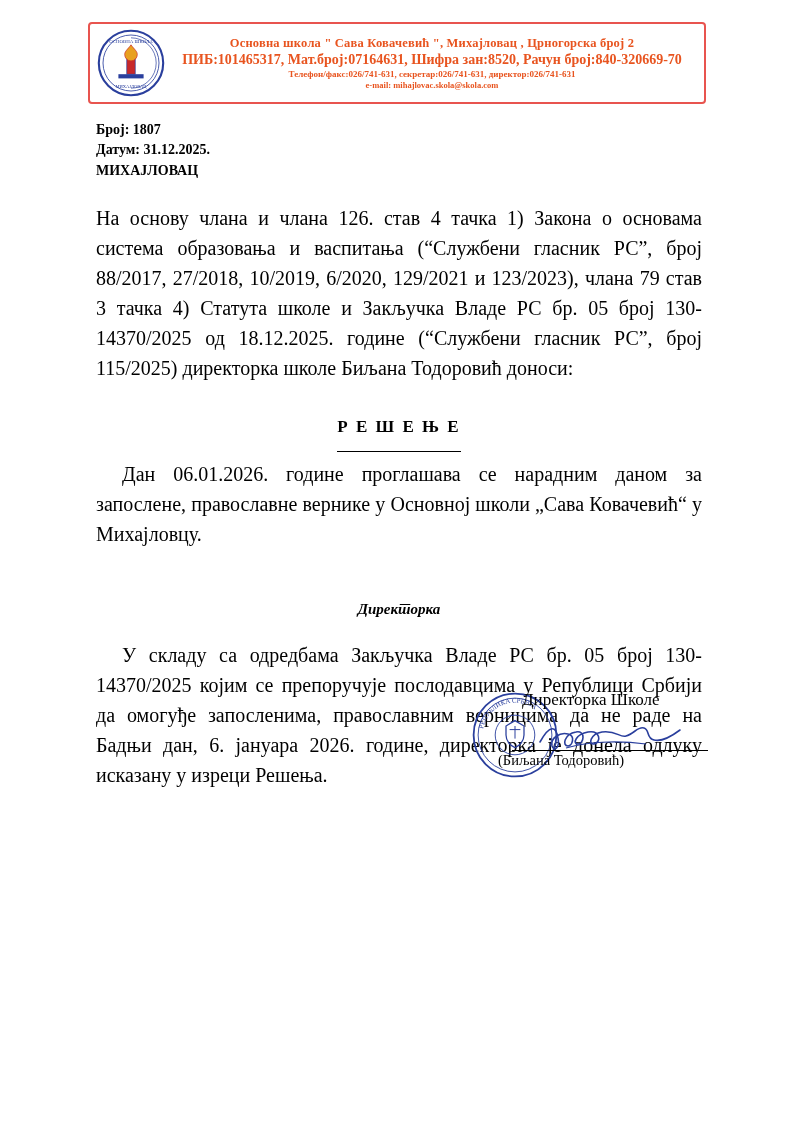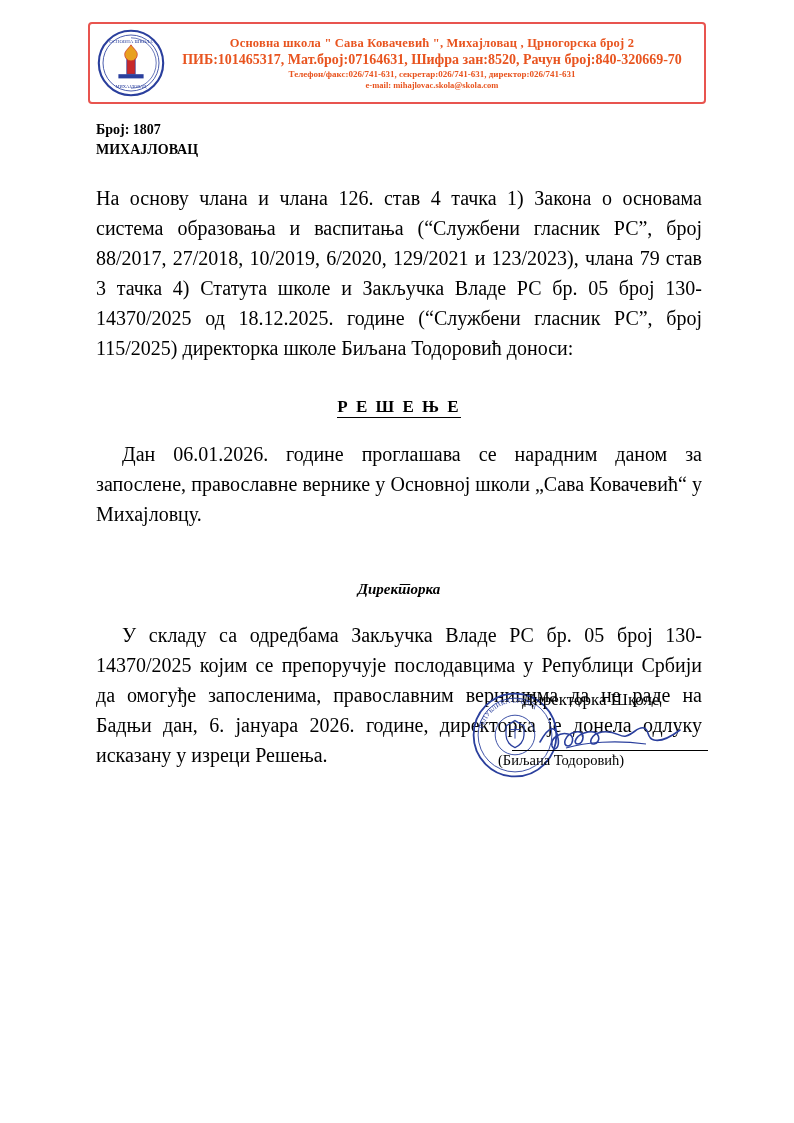--- a/index.html
+++ b/index.html
@@ -78,21 +78,21 @@
   .decision-title {
     text-align: center;
     font-size: 17px;
     font-weight: bold;
     letter-spacing: 2px;
     margin-top: 34px;
     margin-bottom: 4px;
   }
   .decision-title span {
     border-bottom: 1.5px solid #000;
-    padding-bottom: 1px;
+    padding-bottom: 15px;
   }
   .explanation-title {
     text-align: center;
     font-size: 15px;
     font-weight: bold;
     font-style: italic;
     margin-top: 52px;
   }
 
   
@@ -161,20 +161,21 @@
       <div class="hdr-line1">Основна школа " Сава Ковачевић ", Михајловац , Црногорска број 2</div>
       <div class="hdr-line2">ПИБ:101465317, Мат.број:07164631, Шифра зан:8520, Рачун број:840-320669-70</div>
       <div class="hdr-line3">Телефон/факс:026/741-631, секретар:026/741-631, директор:026/741-631</div>
       <div class="hdr-line4">e-mail: mihajlovac.skola@skola.com</div>
     </div>
   </div>
 </div>
 
 <div class="doc">
   <div class="meta-line">Број: 1807</div>
+  <div class="meta-line">Датум: 31.12.2025.</div>
   <div class="meta-line">МИХАЈЛОВАЦ</div>
 
   <div class="para">На основу члана и члана 126. став 4 тачка 1) Закона о основама система образовања и васпитања (“Службени гласник РС”, број 88/2017, 27/2018, 10/2019, 6/2020, 129/2021 и 123/2023), члана 79 став 3 тачка 4) Статута школе и Закључка Владе РС бр. 05 број 130-14370/2025 од 18.12.2025. године (“Службени гласник РС”, број 115/2025) директорка школе Биљана Тодоровић доноси:</div>
 
   <div class="decision-title">
     <span>Р Е Ш Е Њ Е</span>
   </div>
 
   <div class="para indent">Дан 06.01.2026. године проглашава се нарадним даном за запослене, православне вернике у Основној школи „Сава Ковачевић“ у Михајловцу.</div>
 

